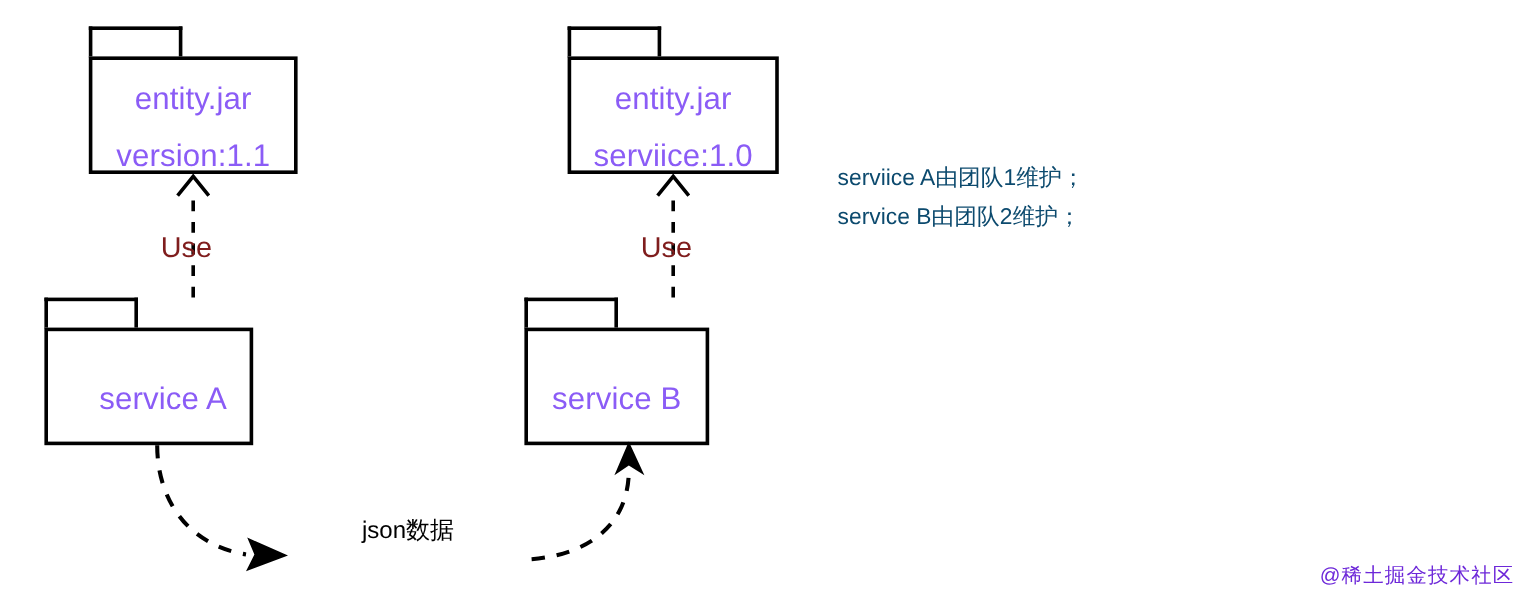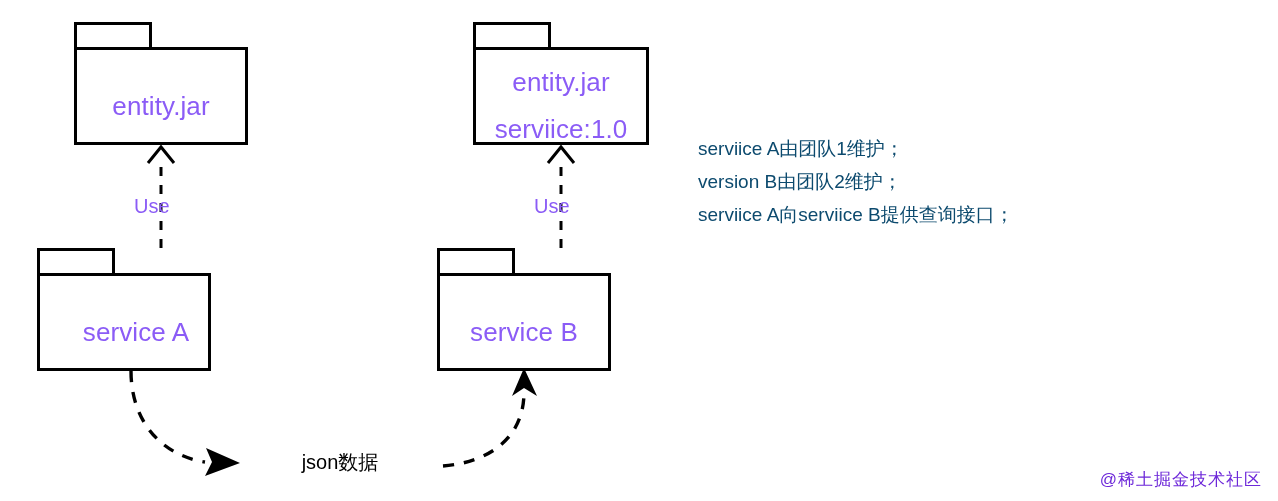--- a/index.html
+++ b/index.html
@@ -57,22 +57,22 @@
     left: 0;
     top: 0;
     width: 1278px;
     height: 501px;
     pointer-events: none;
   }
 
   
   .edge-label {
     position: absolute;
-    color: #8b5cf6;
-    font-size: 20px;
+    color: #7f1d1d;
+    font-size: 24px;
     line-height: 25px;
     white-space: nowrap;
   }
   .flow-label {
     position: absolute;
     color: #000000;
     font-size: 20px;
     line-height: 30px;
     text-align: center;
     white-space: nowrap;
@@ -105,41 +105,42 @@
 </style>
 </head>
 <body>
 
 <div id="canvas">
 
   <div class="package" style="left:74px; top:22px; width:174px; height:123px;">
     <div class="pkg-tab" style="width:78px; height:26px;"></div>
     <div class="pkg-body" style="top:25px; width:174px; height:98px;">
       <div class="pkg-line">entity.jar</div>
+      <div class="pkg-line">version:1.1</div>
     </div>
   </div>
 
   <div class="package" style="left:473px; top:22px; width:176px; height:123px;">
     <div class="pkg-tab" style="width:78px; height:26px;"></div>
     <div class="pkg-body" style="top:25px; width:176px; height:98px;">
       <div class="pkg-line">entity.jar</div>
       <div class="pkg-line">serviice:1.0</div>
     </div>
   </div>
 
   <div class="package" style="left:37px; top:248px; width:174px; height:123px;">
     <div class="pkg-tab" style="width:78px; height:26px;"></div>
     <div class="pkg-body" style="top:25px; width:174px; height:98px;padding-left:24px;">
       <div class="pkg-line">service A</div>
     </div>
   </div>
 
   <div class="package" style="left:437px; top:248px; width:174px; height:123px;">
     <div class="pkg-tab" style="width:78px; height:26px;"></div>
-    <div class="pkg-body" style="top:25px; width:174px; height:98px;">
+    <div class="pkg-body" style="top:25px; width:154px; height:98px;">
       <div class="pkg-line">service B</div>
     </div>
   </div>
 
   <svg id="wires" viewBox="0 0 1278 501">
 
     <g>
       <line x1="161" y1="248" x2="161" y2="162" stroke="#000000" stroke-width="3" stroke-dasharray="9 9"></line>
       <polyline points="148,163 161,147 174,163" fill="none" stroke="#000000" stroke-width="3" stroke-linejoin="miter" stroke-linecap="butt"></polyline>
     </g>
@@ -157,25 +158,24 @@
     <g>
       <path d="M443,466 C492,462 524,436 524,392" fill="none" stroke="#000000" stroke-width="3.4" stroke-dasharray="11 10"></path>
       <polygon points="512,396 524,368 537,396 524,388" fill="#000000"></polygon>
     </g>
   </svg>
 
   <div class="edge-label" style="left:134px; top:194px;">Use</div>
 
   <div class="edge-label" style="left:534px; top:194px;">Use</div>
 
-  <div class="flow-label" style="left:215px; top:427px; width:250px;margin-top:20px;">
+  <div class="flow-label" style="left:215px; top:427px; width:250px;">
     <div>json数据</div>
   </div>
 
   <div id="notes">
     <div class="note-line">serviice A由团队1维护；</div>
-    <div class="note-line">version B由团队2维护；</div>
-    <div class="note-line">serviice A向serviice B提供查询接口；</div>
+    <div class="note-line">service B由团队2维护；</div>
   </div>
 
   <div id="watermark">@稀土掘金技术社区</div>
 
 </div>
 
 </body></html>

